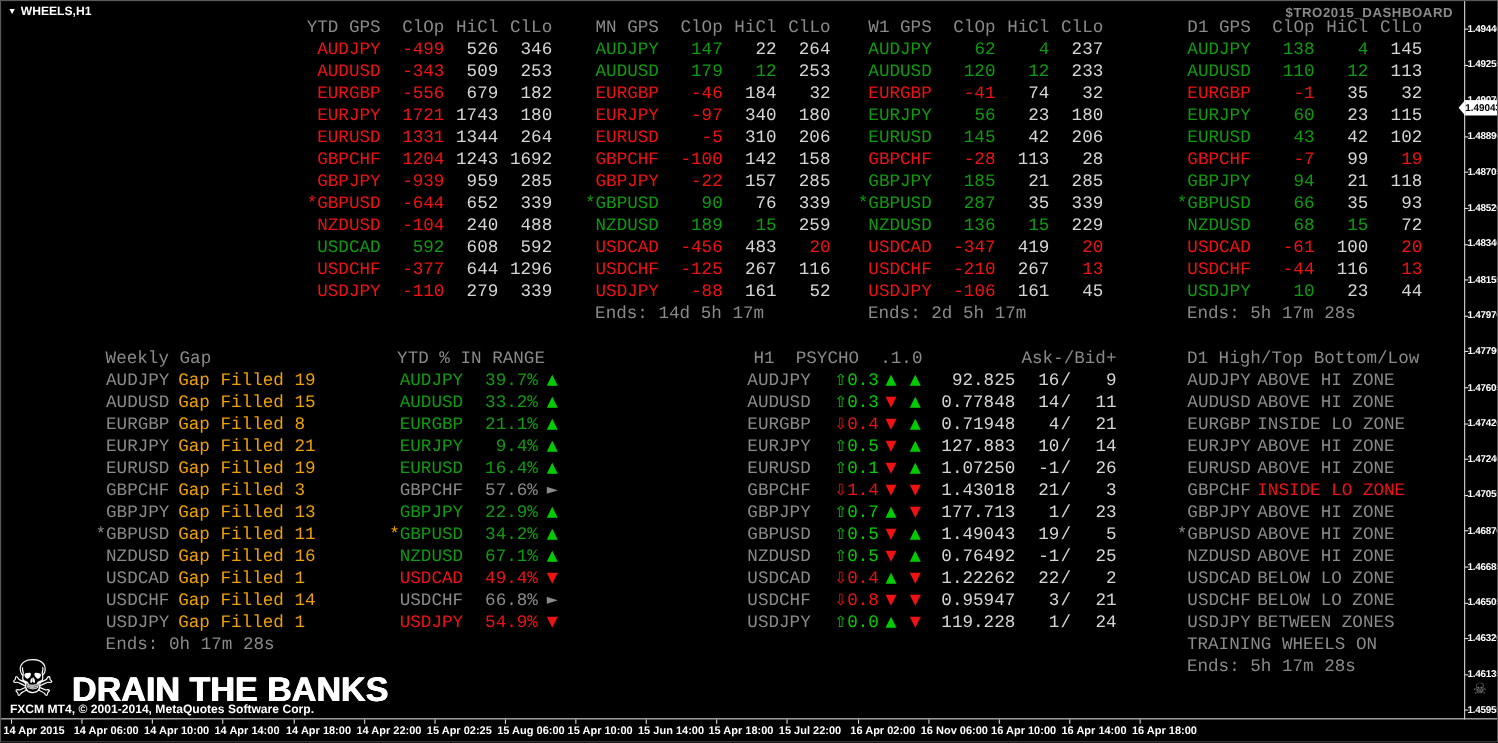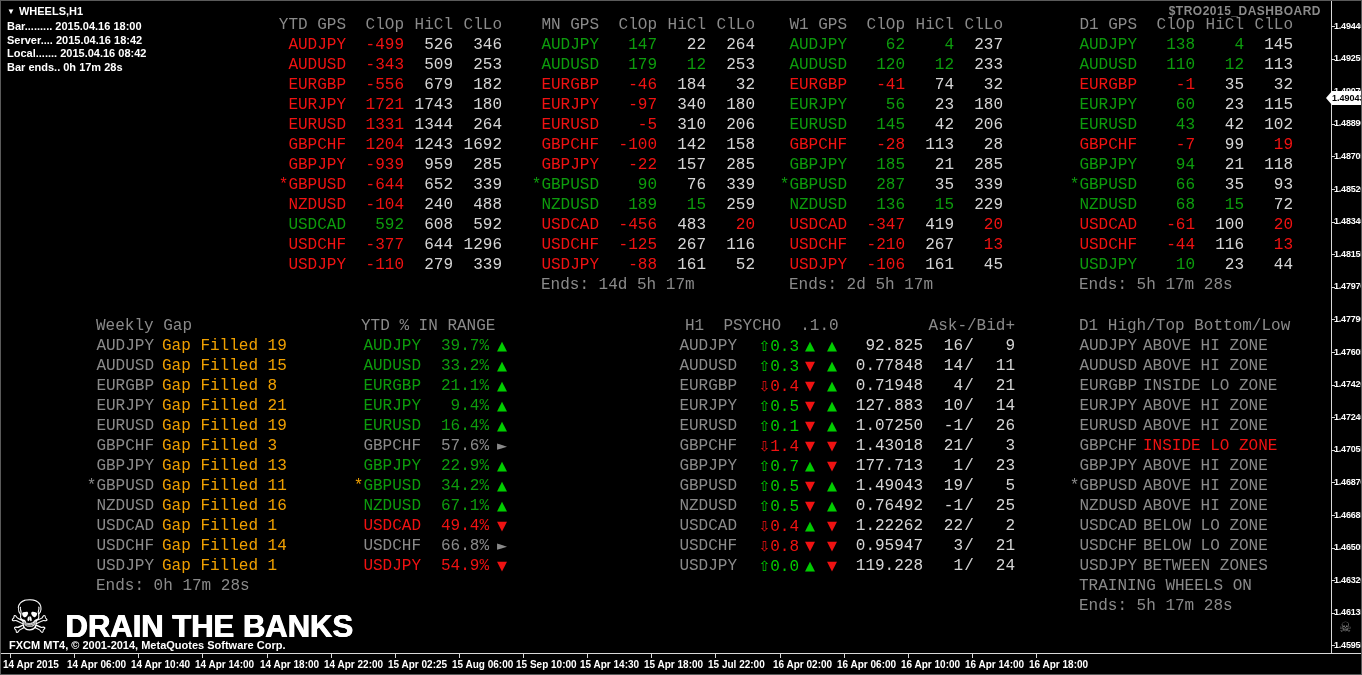--- a/index.html
+++ b/index.html
@@ -44,26 +44,20 @@
   #broker-line{position:absolute;left:8px;top:638px;color:#fff;
          font:bold 11px "Liberation Sans",sans-serif;}
   #mini-skull{position:absolute;left:1338px;top:618px;font:14px "DejaVu Sans",sans-serif;color:#8a8a8a;}
 </style>
 </head>
 <body>
 
 <div id="screen">
 
   <div id="title-bar"><span class="tri">▼</span><span>WHEELS,H1</span></div>
-  <div id="info-lines">
-    <div>Bar......... 2015.04.16 18:00</div>
-    <div>Server.... 2015.04.16 18:42</div>
-    <div>Local....... 2015.04.16 08:42</div>
-    <div>Bar ends.. 0h 17m 28s</div>
-  </div>
 
   <div id="dash-label">$TRO2015_DASHBOARD</div>
 
   <div class="tbl" id="gps0" style="left:277px;top:14px;grid-template-columns:68px 58px 49px 49px"><div style="color: rgb(138, 138, 138);">YTD GPS</div><div style="color: rgb(138, 138, 138);">ClOp</div><div style="color: rgb(138, 138, 138);">HiCl</div><div style="color: rgb(138, 138, 138);">ClLo</div><div><span style="color: rgb(240, 18, 18); display: inline;">AUDJPY</span></div><div style="color: rgb(240, 18, 18);">-499</div><div style="color: rgb(214, 214, 214);">526</div><div style="color: rgb(214, 214, 214);">346</div><div><span style="color: rgb(240, 18, 18); display: inline;">AUDUSD</span></div><div style="color: rgb(240, 18, 18);">-343</div><div style="color: rgb(214, 214, 214);">509</div><div style="color: rgb(214, 214, 214);">253</div><div><span style="color: rgb(240, 18, 18); display: inline;">EURGBP</span></div><div style="color: rgb(240, 18, 18);">-556</div><div style="color: rgb(214, 214, 214);">679</div><div style="color: rgb(214, 214, 214);">182</div><div><span style="color: rgb(240, 18, 18); display: inline;">EURJPY</span></div><div style="color: rgb(240, 18, 18);">1721</div><div style="color: rgb(214, 214, 214);">1743</div><div style="color: rgb(214, 214, 214);">180</div><div><span style="color: rgb(240, 18, 18); display: inline;">EURUSD</span></div><div style="color: rgb(240, 18, 18);">1331</div><div style="color: rgb(214, 214, 214);">1344</div><div style="color: rgb(214, 214, 214);">264</div><div><span style="color: rgb(240, 18, 18); display: inline;">GBPCHF</span></div><div style="color: rgb(240, 18, 18);">1204</div><div style="color: rgb(214, 214, 214);">1243</div><div style="color: rgb(214, 214, 214);">1692</div><div><span style="color: rgb(240, 18, 18); display: inline;">GBPJPY</span></div><div style="color: rgb(240, 18, 18);">-939</div><div style="color: rgb(214, 214, 214);">959</div><div style="color: rgb(214, 214, 214);">285</div><div><span style="color: rgb(240, 18, 18); display: inline;">*</span><span style="color: rgb(240, 18, 18); display: inline;">GBPUSD</span></div><div style="color: rgb(240, 18, 18);">-644</div><div style="color: rgb(214, 214, 214);">652</div><div style="color: rgb(214, 214, 214);">339</div><div><span style="color: rgb(240, 18, 18); display: inline;">NZDUSD</span></div><div style="color: rgb(240, 18, 18);">-104</div><div style="color: rgb(214, 214, 214);">240</div><div style="color: rgb(214, 214, 214);">488</div><div><span style="color: rgb(13, 156, 13); display: inline;">USDCAD</span></div><div style="color: rgb(13, 156, 13);">592</div><div style="color: rgb(214, 214, 214);">608</div><div style="color: rgb(214, 214, 214);">592</div><div><span style="color: rgb(240, 18, 18); display: inline;">USDCHF</span></div><div style="color: rgb(240, 18, 18);">-377</div><div style="color: rgb(214, 214, 214);">644</div><div style="color: rgb(214, 214, 214);">1296</div><div><span style="color: rgb(240, 18, 18); display: inline;">USDJPY</span></div><div style="color: rgb(240, 18, 18);">-110</div><div style="color: rgb(214, 214, 214);">279</div><div style="color: rgb(214, 214, 214);">339</div></div>
   <div class="tbl" id="gps1" style="left:530px;top:14px;grid-template-columns:68px 58px 49px 49px"><div style="color: rgb(138, 138, 138);">MN GPS</div><div style="color: rgb(138, 138, 138);">ClOp</div><div style="color: rgb(138, 138, 138);">HiCl</div><div style="color: rgb(138, 138, 138);">ClLo</div><div><span style="color: rgb(13, 156, 13); display: inline;">AUDJPY</span></div><div style="color: rgb(13, 156, 13);">147</div><div style="color: rgb(214, 214, 214);">22</div><div style="color: rgb(214, 214, 214);">264</div><div><span style="color: rgb(13, 156, 13); display: inline;">AUDUSD</span></div><div style="color: rgb(13, 156, 13);">179</div><div style="color: rgb(13, 156, 13);">12</div><div style="color: rgb(214, 214, 214);">253</div><div><span style="color: rgb(240, 18, 18); display: inline;">EURGBP</span></div><div style="color: rgb(240, 18, 18);">-46</div><div style="color: rgb(214, 214, 214);">184</div><div style="color: rgb(214, 214, 214);">32</div><div><span style="color: rgb(240, 18, 18); display: inline;">EURJPY</span></div><div style="color: rgb(240, 18, 18);">-97</div><div style="color: rgb(214, 214, 214);">340</div><div style="color: rgb(214, 214, 214);">180</div><div><span style="color: rgb(240, 18, 18); display: inline;">EURUSD</span></div><div style="color: rgb(240, 18, 18);">-5</div><div style="color: rgb(214, 214, 214);">310</div><div style="color: rgb(214, 214, 214);">206</div><div><span style="color: rgb(240, 18, 18); display: inline;">GBPCHF</span></div><div style="color: rgb(240, 18, 18);">-100</div><div style="color: rgb(214, 214, 214);">142</div><div style="color: rgb(214, 214, 214);">158</div><div><span style="color: rgb(240, 18, 18); display: inline;">GBPJPY</span></div><div style="color: rgb(240, 18, 18);">-22</div><div style="color: rgb(214, 214, 214);">157</div><div style="color: rgb(214, 214, 214);">285</div><div><span style="color: rgb(13, 156, 13); display: inline;">*</span><span style="color: rgb(13, 156, 13); display: inline;">GBPUSD</span></div><div style="color: rgb(13, 156, 13);">90</div><div style="color: rgb(214, 214, 214);">76</div><div style="color: rgb(214, 214, 214);">339</div><div><span style="color: rgb(13, 156, 13); display: inline;">NZDUSD</span></div><div style="color: rgb(13, 156, 13);">189</div><div style="color: rgb(13, 156, 13);">15</div><div style="color: rgb(214, 214, 214);">259</div><div><span style="color: rgb(240, 18, 18); display: inline;">USDCAD</span></div><div style="color: rgb(240, 18, 18);">-456</div><div style="color: rgb(214, 214, 214);">483</div><div style="color: rgb(240, 18, 18);">20</div><div><span style="color: rgb(240, 18, 18); display: inline;">USDCHF</span></div><div style="color: rgb(240, 18, 18);">-125</div><div style="color: rgb(214, 214, 214);">267</div><div style="color: rgb(214, 214, 214);">116</div><div><span style="color: rgb(240, 18, 18); display: inline;">USDJPY</span></div><div style="color: rgb(240, 18, 18);">-88</div><div style="color: rgb(214, 214, 214);">161</div><div style="color: rgb(214, 214, 214);">52</div><div class="ta-l pad10" style="grid-column: 1 / -1; color: rgb(138, 138, 138);">Ends: 14d 5h 17m</div></div>
   <div class="tbl" id="gps2" style="left:778px;top:14px;grid-template-columns:68px 58px 49px 49px"><div style="color: rgb(138, 138, 138);">W1 GPS</div><div style="color: rgb(138, 138, 138);">ClOp</div><div style="color: rgb(138, 138, 138);">HiCl</div><div style="color: rgb(138, 138, 138);">ClLo</div><div><span style="color: rgb(13, 156, 13); display: inline;">AUDJPY</span></div><div style="color: rgb(13, 156, 13);">62</div><div style="color: rgb(13, 156, 13);">4</div><div style="color: rgb(214, 214, 214);">237</div><div><span style="color: rgb(13, 156, 13); display: inline;">AUDUSD</span></div><div style="color: rgb(13, 156, 13);">120</div><div style="color: rgb(13, 156, 13);">12</div><div style="color: rgb(214, 214, 214);">233</div><div><span style="color: rgb(240, 18, 18); display: inline;">EURGBP</span></div><div style="color: rgb(240, 18, 18);">-41</div><div style="color: rgb(214, 214, 214);">74</div><div style="color: rgb(214, 214, 214);">32</div><div><span style="color: rgb(13, 156, 13); display: inline;">EURJPY</span></div><div style="color: rgb(13, 156, 13);">56</div><div style="color: rgb(214, 214, 214);">23</div><div style="color: rgb(214, 214, 214);">180</div><div><span style="color: rgb(13, 156, 13); display: inline;">EURUSD</span></div><div style="color: rgb(13, 156, 13);">145</div><div style="color: rgb(214, 214, 214);">42</div><div style="color: rgb(214, 214, 214);">206</div><div><span style="color: rgb(240, 18, 18); display: inline;">GBPCHF</span></div><div style="color: rgb(240, 18, 18);">-28</div><div style="color: rgb(214, 214, 214);">113</div><div style="color: rgb(214, 214, 214);">28</div><div><span style="color: rgb(13, 156, 13); display: inline;">GBPJPY</span></div><div style="color: rgb(13, 156, 13);">185</div><div style="color: rgb(214, 214, 214);">21</div><div style="color: rgb(214, 214, 214);">285</div><div><span style="color: rgb(13, 156, 13); display: inline;">*</span><span style="color: rgb(13, 156, 13); display: inline;">GBPUSD</span></div><div style="color: rgb(13, 156, 13);">287</div><div style="color: rgb(214, 214, 214);">35</div><div style="color: rgb(214, 214, 214);">339</div><div><span style="color: rgb(13, 156, 13); display: inline;">NZDUSD</span></div><div style="color: rgb(13, 156, 13);">136</div><div style="color: rgb(13, 156, 13);">15</div><div style="color: rgb(214, 214, 214);">229</div><div><span style="color: rgb(240, 18, 18); display: inline;">USDCAD</span></div><div style="color: rgb(240, 18, 18);">-347</div><div style="color: rgb(214, 214, 214);">419</div><div style="color: rgb(240, 18, 18);">20</div><div><span style="color: rgb(240, 18, 18); display: inline;">USDCHF</span></div><div style="color: rgb(240, 18, 18);">-210</div><div style="color: rgb(214, 214, 214);">267</div><div style="color: rgb(240, 18, 18);">13</div><div><span style="color: rgb(240, 18, 18); display: inline;">USDJPY</span></div><div style="color: rgb(240, 18, 18);">-106</div><div style="color: rgb(214, 214, 214);">161</div><div style="color: rgb(214, 214, 214);">45</div><div class="ta-l pad10" style="grid-column: 1 / -1; color: rgb(138, 138, 138);">Ends: 2d 5h 17m</div></div>
   <div class="tbl" id="gps3" style="left:1068px;top:14px;grid-template-columns:68px 58px 49px 49px"><div style="color: rgb(138, 138, 138);">D1 GPS</div><div style="color: rgb(138, 138, 138);">ClOp</div><div style="color: rgb(138, 138, 138);">HiCl</div><div style="color: rgb(138, 138, 138);">ClLo</div><div><span style="color: rgb(13, 156, 13); display: inline;">AUDJPY</span></div><div style="color: rgb(13, 156, 13);">138</div><div style="color: rgb(13, 156, 13);">4</div><div style="color: rgb(214, 214, 214);">145</div><div><span style="color: rgb(13, 156, 13); display: inline;">AUDUSD</span></div><div style="color: rgb(13, 156, 13);">110</div><div style="color: rgb(13, 156, 13);">12</div><div style="color: rgb(214, 214, 214);">113</div><div><span style="color: rgb(240, 18, 18); display: inline;">EURGBP</span></div><div style="color: rgb(240, 18, 18);">-1</div><div style="color: rgb(214, 214, 214);">35</div><div style="color: rgb(214, 214, 214);">32</div><div><span style="color: rgb(13, 156, 13); display: inline;">EURJPY</span></div><div style="color: rgb(13, 156, 13);">60</div><div style="color: rgb(214, 214, 214);">23</div><div style="color: rgb(214, 214, 214);">115</div><div><span style="color: rgb(13, 156, 13); display: inline;">EURUSD</span></div><div style="color: rgb(13, 156, 13);">43</div><div style="color: rgb(214, 214, 214);">42</div><div style="color: rgb(214, 214, 214);">102</div><div><span style="color: rgb(240, 18, 18); display: inline;">GBPCHF</span></div><div style="color: rgb(240, 18, 18);">-7</div><div style="color: rgb(214, 214, 214);">99</div><div style="color: rgb(240, 18, 18);">19</div><div><span style="color: rgb(13, 156, 13); display: inline;">GBPJPY</span></div><div style="color: rgb(13, 156, 13);">94</div><div style="color: rgb(214, 214, 214);">21</div><div style="color: rgb(214, 214, 214);">118</div><div><span style="color: rgb(13, 156, 13); display: inline;">*</span><span style="color: rgb(13, 156, 13); display: inline;">GBPUSD</span></div><div style="color: rgb(13, 156, 13);">66</div><div style="color: rgb(214, 214, 214);">35</div><div style="color: rgb(214, 214, 214);">93</div><div><span style="color: rgb(13, 156, 13); display: inline;">NZDUSD</span></div><div style="color: rgb(13, 156, 13);">68</div><div style="color: rgb(13, 156, 13);">15</div><div style="color: rgb(214, 214, 214);">72</div><div><span style="color: rgb(240, 18, 18); display: inline;">USDCAD</span></div><div style="color: rgb(240, 18, 18);">-61</div><div style="color: rgb(214, 214, 214);">100</div><div style="color: rgb(240, 18, 18);">20</div><div><span style="color: rgb(240, 18, 18); display: inline;">USDCHF</span></div><div style="color: rgb(240, 18, 18);">-44</div><div style="color: rgb(214, 214, 214);">116</div><div style="color: rgb(240, 18, 18);">13</div><div><span style="color: rgb(13, 156, 13); display: inline;">USDJPY</span></div><div style="color: rgb(13, 156, 13);">10</div><div style="color: rgb(214, 214, 214);">23</div><div style="color: rgb(214, 214, 214);">44</div><div class="ta-l pad10" style="grid-column: 1 / -1; color: rgb(138, 138, 138);">Ends: 5h 17m 28s</div></div>
 
   <div class="tbl" id="weekly" style="left:85px;top:315px;grid-template-columns:68px 240px"><div class="ta-l pad10" style="grid-column: 1 / -1; color: rgb(138, 138, 138);">Weekly Gap</div><div><span style="color: rgb(138, 138, 138); display: inline;">AUDJPY</span></div><div class="ta-l pad8" style="color: rgb(240, 160, 0);">Gap Filled 19</div><div><span style="color: rgb(138, 138, 138); display: inline;">AUDUSD</span></div><div class="ta-l pad8" style="color: rgb(240, 160, 0);">Gap Filled 15</div><div><span style="color: rgb(138, 138, 138); display: inline;">EURGBP</span></div><div class="ta-l pad8" style="color: rgb(240, 160, 0);">Gap Filled 8</div><div><span style="color: rgb(138, 138, 138); display: inline;">EURJPY</span></div><div class="ta-l pad8" style="color: rgb(240, 160, 0);">Gap Filled 21</div><div><span style="color: rgb(138, 138, 138); display: inline;">EURUSD</span></div><div class="ta-l pad8" style="color: rgb(240, 160, 0);">Gap Filled 19</div><div><span style="color: rgb(138, 138, 138); display: inline;">GBPCHF</span></div><div class="ta-l pad8" style="color: rgb(240, 160, 0);">Gap Filled 3</div><div><span style="color: rgb(138, 138, 138); display: inline;">GBPJPY</span></div><div class="ta-l pad8" style="color: rgb(240, 160, 0);">Gap Filled 13</div><div><span style="color: rgb(138, 138, 138); display: inline;">*</span><span style="color: rgb(138, 138, 138); display: inline;">GBPUSD</span></div><div class="ta-l pad8" style="color: rgb(240, 160, 0);">Gap Filled 11</div><div><span style="color: rgb(138, 138, 138); display: inline;">NZDUSD</span></div><div class="ta-l pad8" style="color: rgb(240, 160, 0);">Gap Filled 16</div><div><span style="color: rgb(138, 138, 138); display: inline;">USDCAD</span></div><div class="ta-l pad8" style="color: rgb(240, 160, 0);">Gap Filled 1</div><div><span style="color: rgb(138, 138, 138); display: inline;">USDCHF</span></div><div class="ta-l pad8" style="color: rgb(240, 160, 0);">Gap Filled 14</div><div><span style="color: rgb(138, 138, 138); display: inline;">USDJPY</span></div><div class="ta-l pad8" style="color: rgb(240, 160, 0);">Gap Filled 1</div><div class="ta-l pad10" style="grid-column: 1 / -1; color: rgb(138, 138, 138);">Ends: 0h 17m 28s</div></div>
   <div class="tbl" id="range" style="left:352px;top:315px;grid-template-columns:68px 68px 26px"><div class="ta-l pad8" style="grid-column: 1 / -1; color: rgb(138, 138, 138);">YTD % IN RANGE</div><div><span style="color: rgb(13, 156, 13); display: inline;">AUDJPY</span></div><div style="color: rgb(13, 156, 13);">39.7%</div><div class="ta-c glyph" style="color: rgb(0, 204, 0);">▲</div><div><span style="color: rgb(13, 156, 13); display: inline;">AUDUSD</span></div><div style="color: rgb(13, 156, 13);">33.2%</div><div class="ta-c glyph" style="color: rgb(0, 204, 0);">▲</div><div><span style="color: rgb(13, 156, 13); display: inline;">EURGBP</span></div><div style="color: rgb(13, 156, 13);">21.1%</div><div class="ta-c glyph" style="color: rgb(0, 204, 0);">▲</div><div><span style="color: rgb(13, 156, 13); display: inline;">EURJPY</span></div><div style="color: rgb(13, 156, 13);">9.4%</div><div class="ta-c glyph" style="color: rgb(0, 204, 0);">▲</div><div><span style="color: rgb(13, 156, 13); display: inline;">EURUSD</span></div><div style="color: rgb(13, 156, 13);">16.4%</div><div class="ta-c glyph" style="color: rgb(0, 204, 0);">▲</div><div><span style="color: rgb(138, 138, 138); display: inline;">GBPCHF</span></div><div style="color: rgb(138, 138, 138);">57.6%</div><div class="ta-c glyph" style="color: rgb(138, 138, 138);">►</div><div><span style="color: rgb(13, 156, 13); display: inline;">GBPJPY</span></div><div style="color: rgb(13, 156, 13);">22.9%</div><div class="ta-c glyph" style="color: rgb(0, 204, 0);">▲</div><div><span style="color: rgb(240, 160, 0); display: inline;">*</span><span style="color: rgb(13, 156, 13); display: inline;">GBPUSD</span></div><div style="color: rgb(13, 156, 13);">34.2%</div><div class="ta-c glyph" style="color: rgb(0, 204, 0);">▲</div><div><span style="color: rgb(13, 156, 13); display: inline;">NZDUSD</span></div><div style="color: rgb(13, 156, 13);">67.1%</div><div class="ta-c glyph" style="color: rgb(0, 204, 0);">▲</div><div><span style="color: rgb(240, 18, 18); display: inline;">USDCAD</span></div><div style="color: rgb(240, 18, 18);">49.4%</div><div class="ta-c glyph" style="color: rgb(240, 18, 18);">▼</div><div><span style="color: rgb(138, 138, 138); display: inline;">USDCHF</span></div><div style="color: rgb(138, 138, 138);">66.8%</div><div class="ta-c glyph" style="color: rgb(138, 138, 138);">►</div><div><span style="color: rgb(240, 18, 18); display: inline;">USDJPY</span></div><div style="color: rgb(240, 18, 18);">54.9%</div><div class="ta-c glyph" style="color: rgb(240, 18, 18);">▼</div></div>
@@ -118,43 +112,43 @@
       <div class="ptick" style="top: 606.3px;">1.46135</div>
       <div class="ptickmark" style="top: 644px;"></div>
       <div class="ptick" style="top: 638.9px;">1.45955</div>
     </div>
   <div id="time-axis">
       <div class="ttickmark" style="left: 9px;"></div>
       <div class="ttick" style="left: 2px;">14 Apr 2015</div>
       <div class="ttickmark" style="left: 73px;"></div>
       <div class="ttick" style="left: 66px;">14 Apr 06:00</div>
       <div class="ttickmark" style="left: 137px;"></div>
-      <div class="ttick" style="left: 130px;">14 Apr 10:40</div>
+      <div class="ttick" style="left: 130px;">14 Apr 10:00</div>
       <div class="ttickmark" style="left: 201px;"></div>
       <div class="ttick" style="left: 194px;">14 Apr 14:00</div>
       <div class="ttickmark" style="left: 266px;"></div>
       <div class="ttick" style="left: 259px;">14 Apr 18:00</div>
       <div class="ttickmark" style="left: 330px;"></div>
       <div class="ttick" style="left: 323px;">14 Apr 22:00</div>
       <div class="ttickmark" style="left: 394px;"></div>
       <div class="ttick" style="left: 387px;">15 Apr 02:25</div>
       <div class="ttickmark" style="left: 458px;"></div>
       <div class="ttick" style="left: 451px;">15 Aug 06:00</div>
       <div class="ttickmark" style="left: 522px;"></div>
-      <div class="ttick" style="left: 515px;">15 Sep 10:00</div>
+      <div class="ttick" style="left: 515px;">15 Apr 10:00</div>
       <div class="ttickmark" style="left: 586px;"></div>
-      <div class="ttick" style="left: 579px;">15 Apr 14:30</div>
+      <div class="ttick" style="left: 579px;">15 Jun 14:00</div>
       <div class="ttickmark" style="left: 650px;"></div>
       <div class="ttick" style="left: 643px;">15 Apr 18:00</div>
       <div class="ttickmark" style="left: 714px;"></div>
       <div class="ttick" style="left: 707px;">15 Jul 22:00</div>
       <div class="ttickmark" style="left: 779px;"></div>
       <div class="ttick" style="left: 772px;">16 Apr 02:00</div>
       <div class="ttickmark" style="left: 843px;"></div>
-      <div class="ttick" style="left: 836px;">16 Apr 06:00</div>
+      <div class="ttick" style="left: 836px;">16 Nov 06:00</div>
       <div class="ttickmark" style="left: 907px;"></div>
       <div class="ttick" style="left: 900px;">16 Apr 10:00</div>
       <div class="ttickmark" style="left: 971px;"></div>
       <div class="ttick" style="left: 964px;">16 Apr 14:00</div>
       <div class="ttickmark" style="left: 1035px;"></div>
       <div class="ttick" style="left: 1028px;">16 Apr 18:00</div>
     </div>
   <div id="badge-notch"></div>
   <div id="current-badge">1.49043</div>
 </div>

